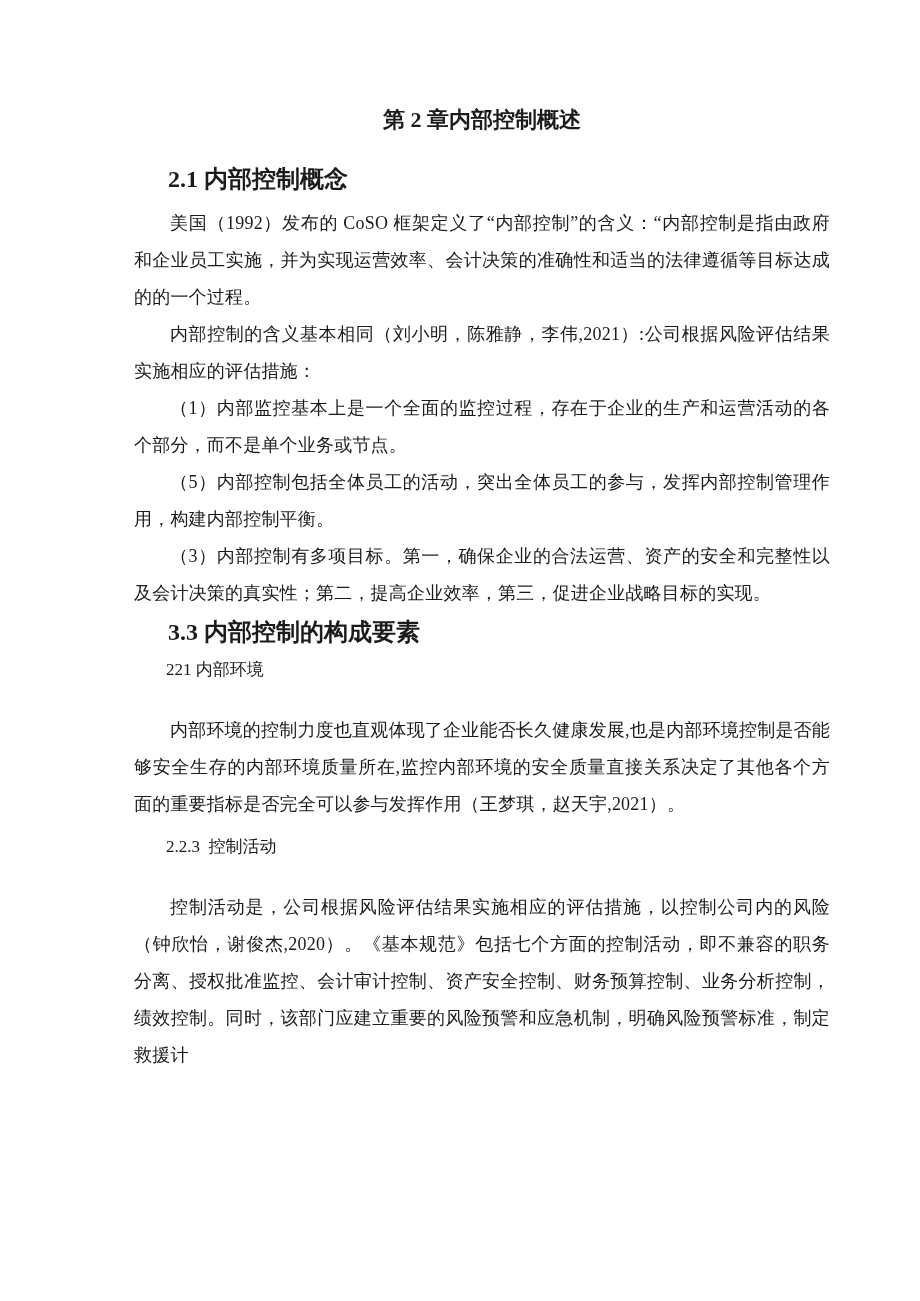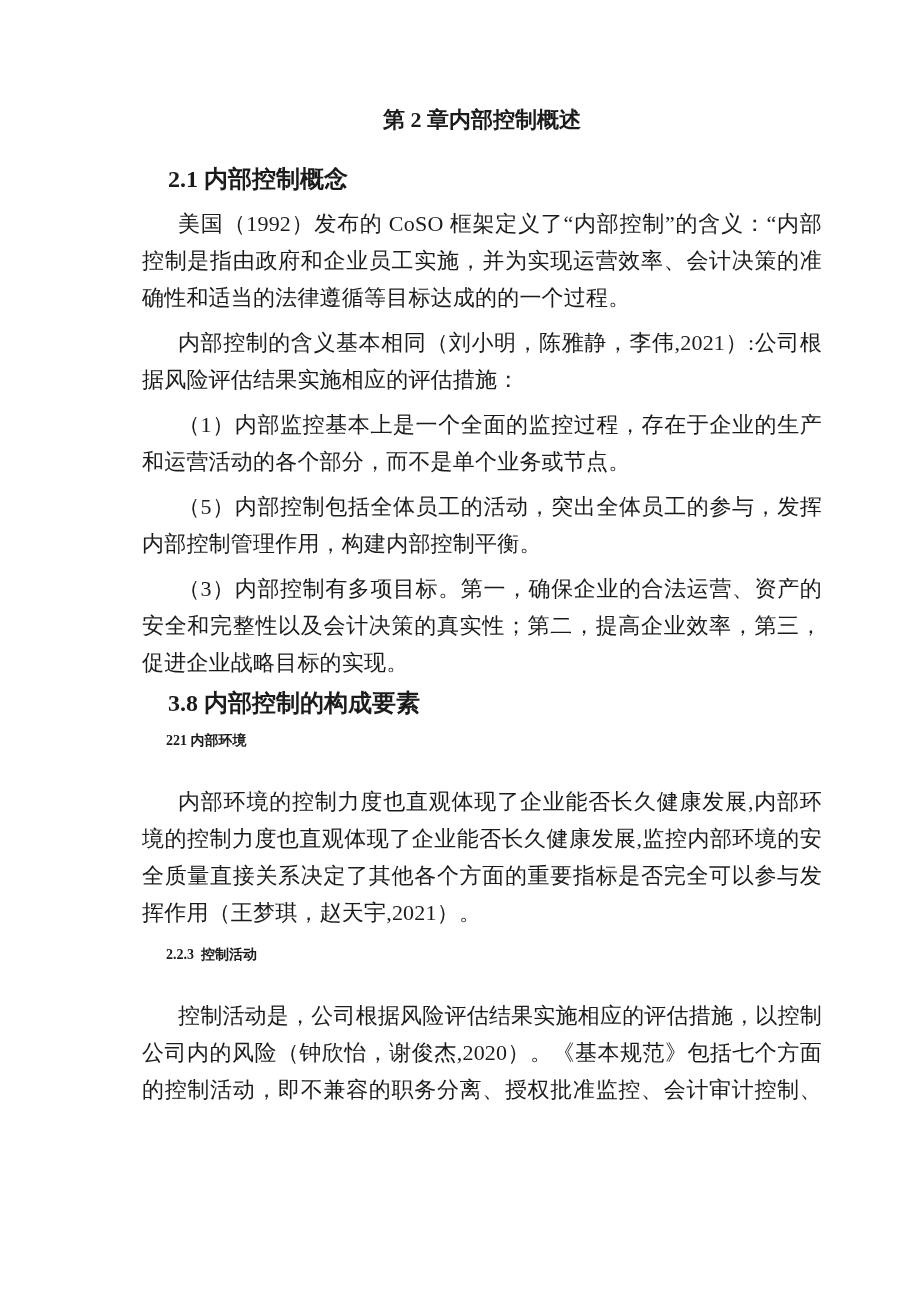--- a/index.html
+++ b/index.html
@@ -29,31 +29,31 @@
     margin: 0 0 30px 0;
   }
   .section-heading {
     font-size: 24px;
     line-height: 28px;
     font-weight: bold;
     margin: 6px 0 12px 0;
     padding-left: 34px;
   }
   .subsection-heading {
-    font-size: 14px;
+    font-size: 17px;
     line-height: 24px;
-    font-weight: bold;
+    font-weight: normal;
     margin: 12px 0 30px 0;
     padding-left: 32px;
     white-space: pre-wrap;
   }
   .body-para {
-    font-size: 22px;
+    font-size: 18px;
     line-height: 37px;
-    margin: 8px;
+    margin: 0;
     text-indent: 36px;
     text-align: justify;
     letter-spacing: 0.2px;
   }
 </style>
 </head>
 <body>
 
 <div class="page">
 
@@ -62,26 +62,26 @@
   <h2 class="section-heading">2.1 内部控制概念</h2>
 
   <div>
     <p class="body-para">美国（1992）发布的 CoSO 框架定义了“内部控制”的含义：“内部控制是指由政府和企业员工实施，并为实现运营效率、会计决策的准确性和适当的法律遵循等目标达成的的一个过程。</p>
     <p class="body-para">内部控制的含义基本相同（刘小明，陈雅静，李伟,2021）:公司根据风险评估结果实施相应的评估措施：</p>
     <p class="body-para">（1）内部监控基本上是一个全面的监控过程，存在于企业的生产和运营活动的各个部分，而不是单个业务或节点。</p>
     <p class="body-para">（5）内部控制包括全体员工的活动，突出全体员工的参与，发挥内部控制管理作用，构建内部控制平衡。</p>
     <p class="body-para">（3）内部控制有多项目标。第一，确保企业的合法运营、资产的安全和完整性以及会计决策的真实性；第二，提高企业效率，第三，促进企业战略目标的实现。</p>
   </div>
 
-  <h2 class="section-heading">3.8 内部控制的构成要素</h2>
+  <h2 class="section-heading">3.3 内部控制的构成要素</h2>
 
   <div>
 
     <h3 class="subsection-heading">221 内部环境</h3>
-    <p class="body-para">内部环境的控制力度也直观体现了企业能否长久健康发展,内部环境的控制力度也直观体现了企业能否长久健康发展,监控内部环境的安全质量直接关系决定了其他各个方面的重要指标是否完全可以参与发挥作用（王梦琪，赵天宇,2021）。</p>
+    <p class="body-para">内部环境的控制力度也直观体现了企业能否长久健康发展,也是内部环境控制是否能够安全生存的内部环境质量所在,监控内部环境的安全质量直接关系决定了其他各个方面的重要指标是否完全可以参与发挥作用（王梦琪，赵天宇,2021）。</p>
 
 
     <h3 class="subsection-heading">2.2.3  控制活动</h3>
     <p class="body-para">控制活动是，公司根据风险评估结果实施相应的评估措施，以控制公司内的风险（钟欣怡，谢俊杰,2020）。《基本规范》包括七个方面的控制活动，即不兼容的职务分离、授权批准监控、会计审计控制、资产安全控制、财务预算控制、业务分析控制，绩效控制。同时，该部门应建立重要的风险预警和应急机制，明确风险预警标准，制定救援计</p>
 
   </div>
 
 </div>
 
 </body></html>

